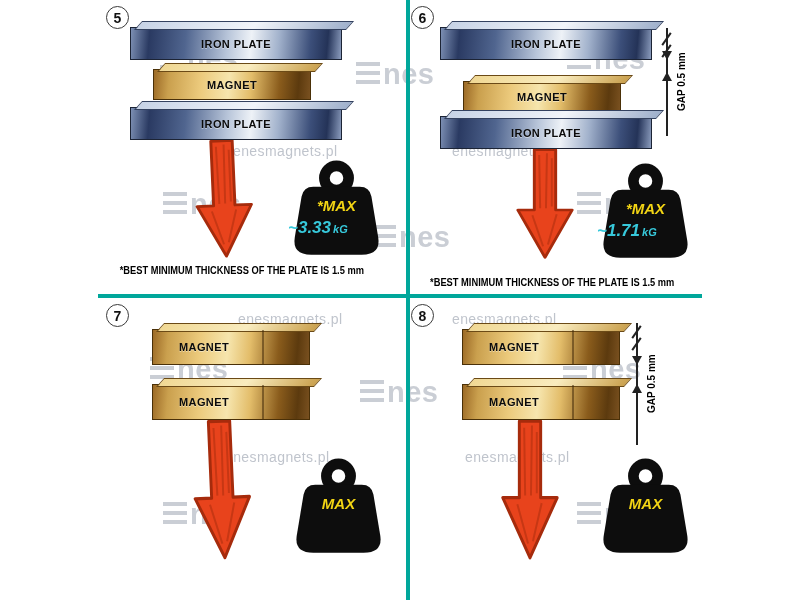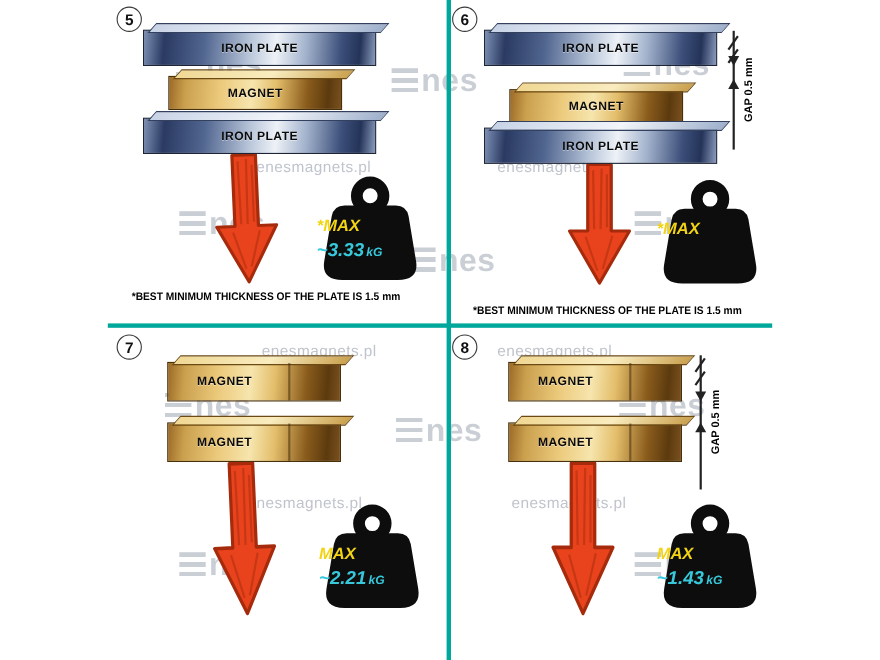--- a/index.html
+++ b/index.html
@@ -31,21 +31,21 @@
   .pull-arrow { position:absolute; z-index:1; overflow:visible; }
   .arr-body { fill:var(--arrow,#e8431c); stroke:var(--arrow_dark,#a62b0c); stroke-width:3; stroke-linejoin:round; }
   .arr-sketch { fill:none; stroke:var(--arrow_dark,#a62b0c); stroke-width:2; opacity:.5; }
   .tilt-l { transform:rotate(-2.5deg); }
 
   
   .weight { position:absolute; width:97px; height:102px; z-index:3; }
   .weight svg { position:absolute; left:0; top:0; width:100%; height:100%; }
   .kb { stroke:var(--weight,#0d0d0d); fill:none; }
   .kbf { fill:var(--weight,#0d0d0d); }
-  .w-max { position:absolute; top:37px; left:0; right:0; z-index:2;
+  .w-max { position:absolute; top:37px; left:0; right:0; text-align:center; z-index:2;
     color:var(--max_yellow,#f2d414); font-size:15px; font-weight:bold; font-style:italic; }
   .w-val { position:absolute; top:58px; left:0; right:0; text-align:left; z-index:2;
     color:var(--value_cyan,#37c9db); font-size:17px; font-weight:bold; font-style:italic; }
   .w-unit { font-size:11px; margin-left:2px; }
 
   
   .footnote { position:absolute; font-size:10px; font-weight:bold; color:#000; z-index:2;
     text-align:center; transform:scaleX(.93); transform-origin:left; white-space:nowrap; }
 
   
@@ -170,20 +170,21 @@
   <svg class="pull-arrow" style="left:511px;top:148px;width:68px;height:112px;" viewBox="0 0 70 130" preserveAspectRatio="none">
     <path class="arr-body" d="M24 2 L46 2 L46 72 L63 72 L35 127 L7 72 L24 72 Z"></path>
     <path class="arr-sketch" d="M29 8 L30 70 M37 6 L36 70 M42 12 L42 68 M22 78 L33 114 M47 77 L38 112"></path>
   </svg>
   <div class="weight" style="left:597px;top:163px;">
     <svg viewBox="0 0 100 104">
       <circle class="kb" cx="50" cy="18" r="12.5" stroke-width="11"></circle>
       <path class="kbf" d="M26 27 L74 27 Q84 27 86 37 L93 79 Q96 97 76 97 L24 97 Q4 97 7 79 L14 37 Q16 27 26 27 Z"></path>
     </svg>
     <div class="w-max">*MAX</div>
+    <div class="w-val"><span>~1.71</span><span class="w-unit">kG</span></div>
   </div>
   <div class="footnote" style="left:422px;top:277px;width:280px;">*BEST MINIMUM THICKNESS OF THE PLATE IS 1.5 mm</div>
 
   <div class="num-circle" style="left:106px;top:304px;">7</div>
   <div class="bar magnet label-left" style="left:152px;top:329px;width:158px;height:36px;">
     <span class="bar-label">MAGNET</span>
     <i class="seam"></i>
   </div>
   <div class="bar magnet label-left" style="left:152px;top:384px;width:158px;height:36px;">
     <span class="bar-label">MAGNET</span>
@@ -192,21 +193,20 @@
   <svg class="pull-arrow tilt-l" style="left:188px;top:419px;width:68px;height:142px;" viewBox="0 0 70 130" preserveAspectRatio="none">
     <path class="arr-body" d="M24 2 L46 2 L46 72 L63 72 L35 127 L7 72 L24 72 Z"></path>
     <path class="arr-sketch" d="M29 8 L30 70 M37 6 L36 70 M42 12 L42 68 M22 78 L33 114 M47 77 L38 112"></path>
   </svg>
   <div class="weight" style="left:290px;top:458px;">
     <svg viewBox="0 0 100 104">
       <circle class="kb" cx="50" cy="18" r="12.5" stroke-width="11"></circle>
       <path class="kbf" d="M26 27 L74 27 Q84 27 86 37 L93 79 Q96 97 76 97 L24 97 Q4 97 7 79 L14 37 Q16 27 26 27 Z"></path>
     </svg>
     <div class="w-max">MAX</div>
-    <div class="w-val"><span>~2.21</span><span class="w-unit">kG</span></div>
   </div>
 
   <div class="num-circle" style="left:411px;top:304px;">8</div>
   <div class="bar magnet label-left" style="left:462px;top:329px;width:158px;height:36px;">
     <span class="bar-label">MAGNET</span>
     <i class="seam"></i>
   </div>
   <div class="bar magnet label-left" style="left:462px;top:384px;width:158px;height:36px;">
     <span class="bar-label">MAGNET</span>
     <i class="seam"></i>
@@ -222,16 +222,15 @@
   <svg class="pull-arrow" style="left:496px;top:419px;width:68px;height:142px;" viewBox="0 0 70 130" preserveAspectRatio="none">
     <path class="arr-body" d="M24 2 L46 2 L46 72 L63 72 L35 127 L7 72 L24 72 Z"></path>
     <path class="arr-sketch" d="M29 8 L30 70 M37 6 L36 70 M42 12 L42 68 M22 78 L33 114 M47 77 L38 112"></path>
   </svg>
   <div class="weight" style="left:597px;top:458px;">
     <svg viewBox="0 0 100 104">
       <circle class="kb" cx="50" cy="18" r="12.5" stroke-width="11"></circle>
       <path class="kbf" d="M26 27 L74 27 Q84 27 86 37 L93 79 Q96 97 76 97 L24 97 Q4 97 7 79 L14 37 Q16 27 26 27 Z"></path>
     </svg>
     <div class="w-max">MAX</div>
-    <div class="w-val"><span>~1.43</span><span class="w-unit">kG</span></div>
   </div>
 
 </div>
 
 </body></html>

